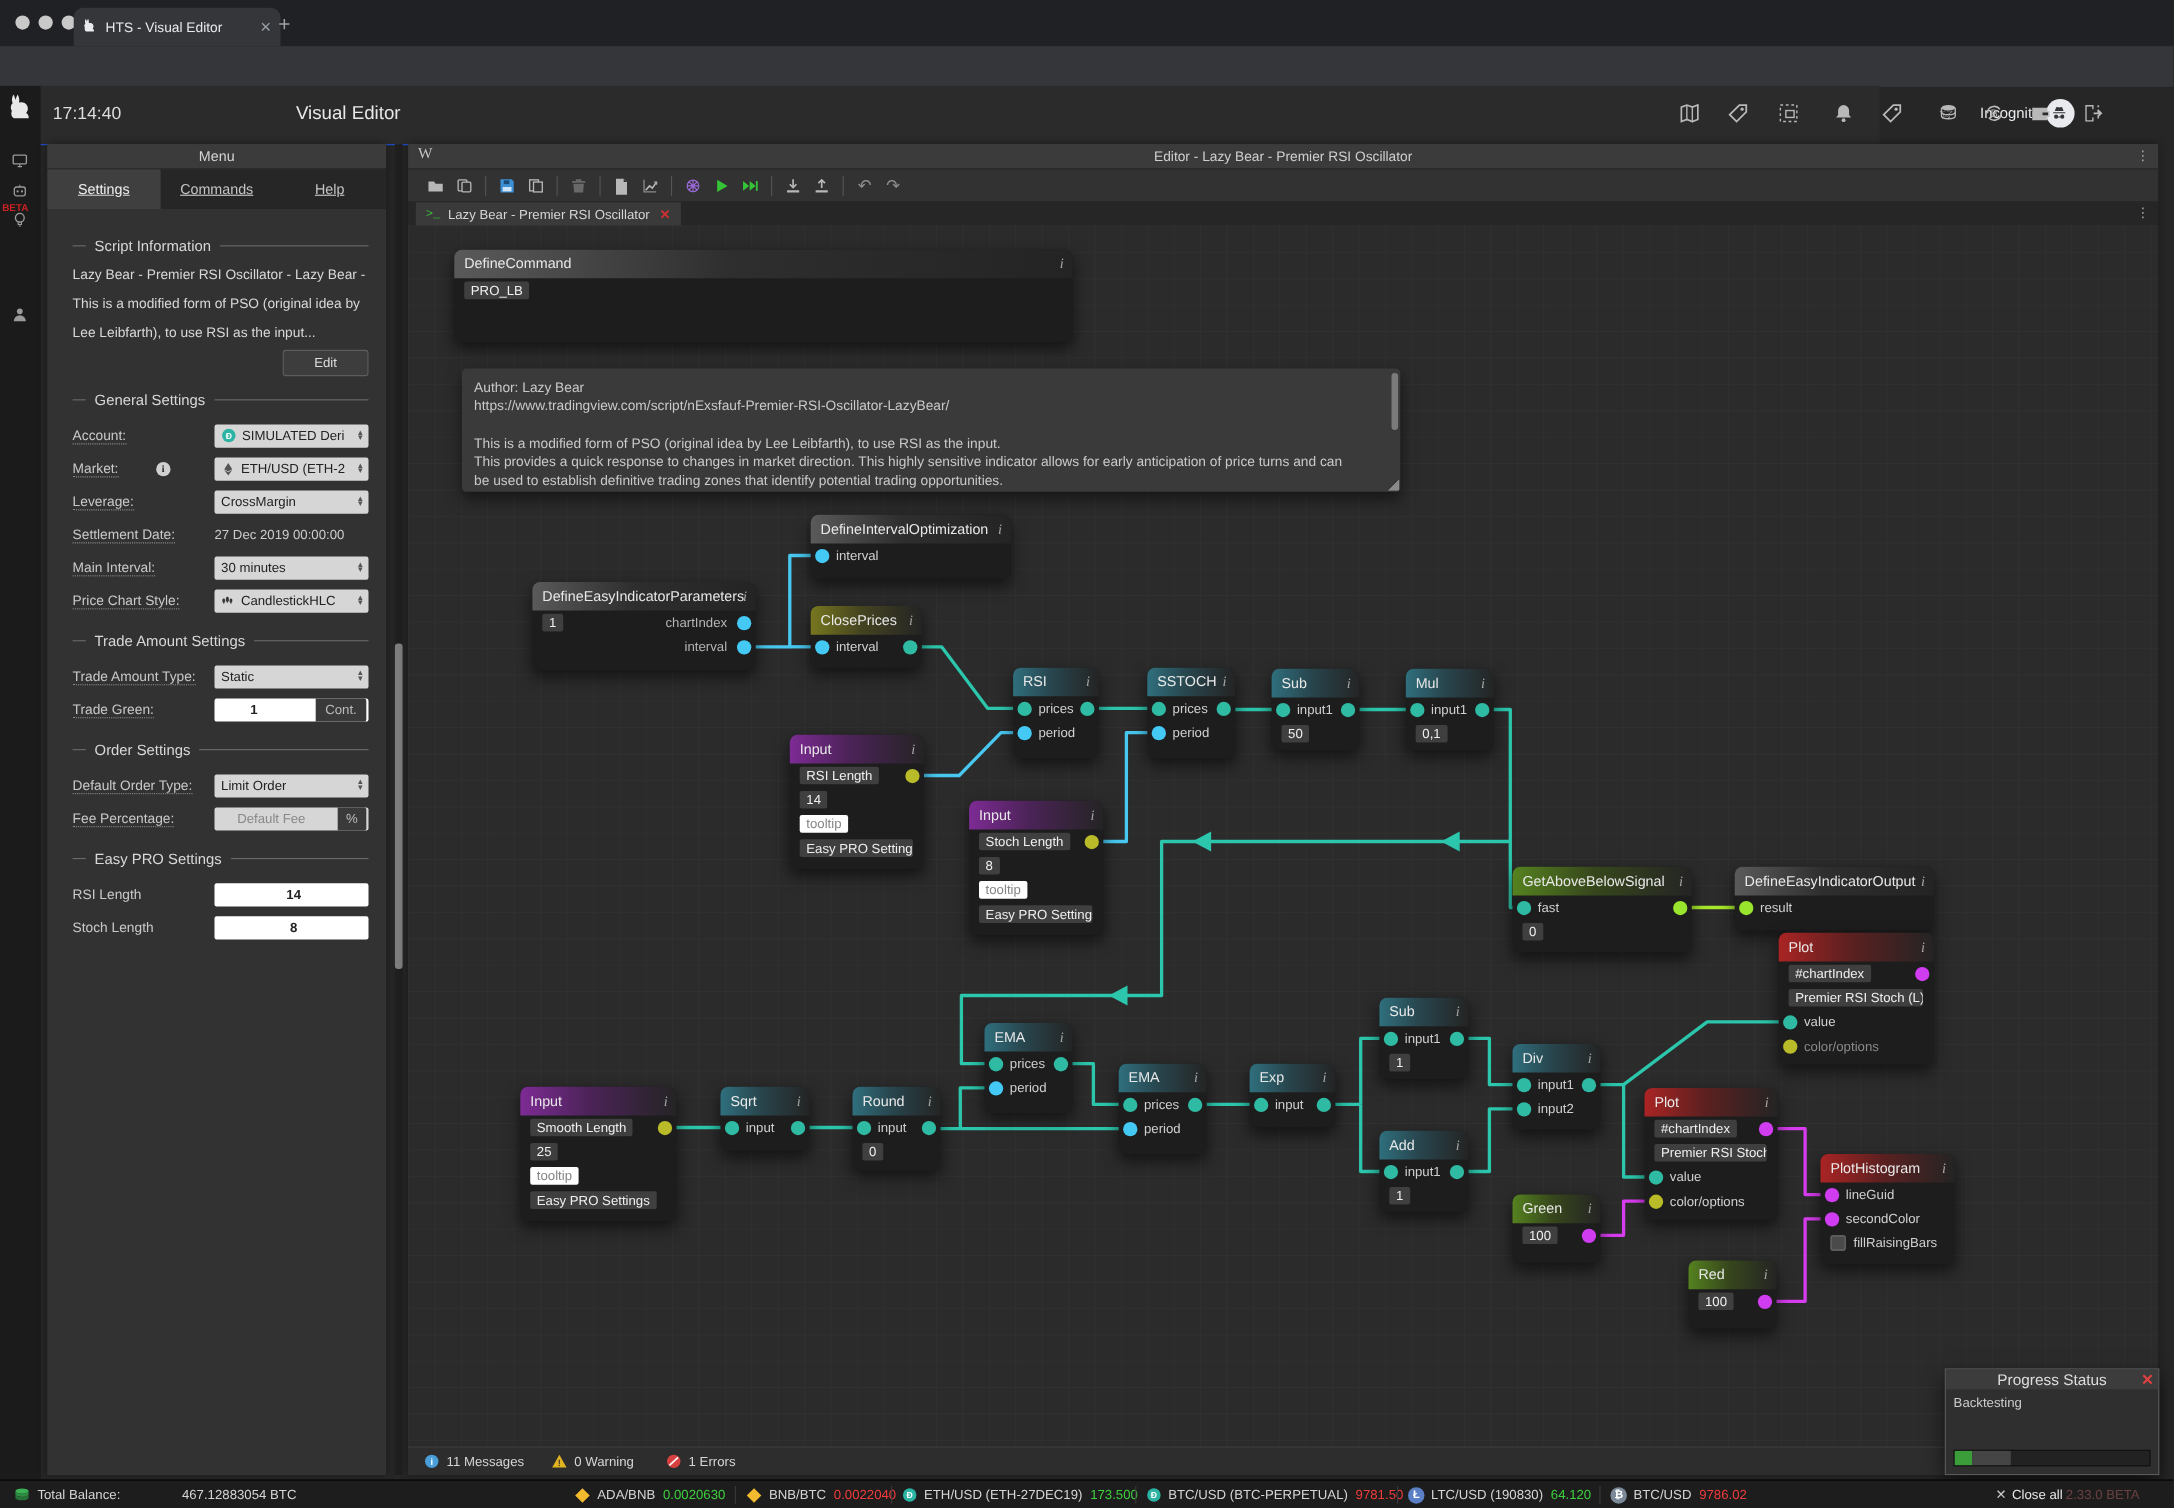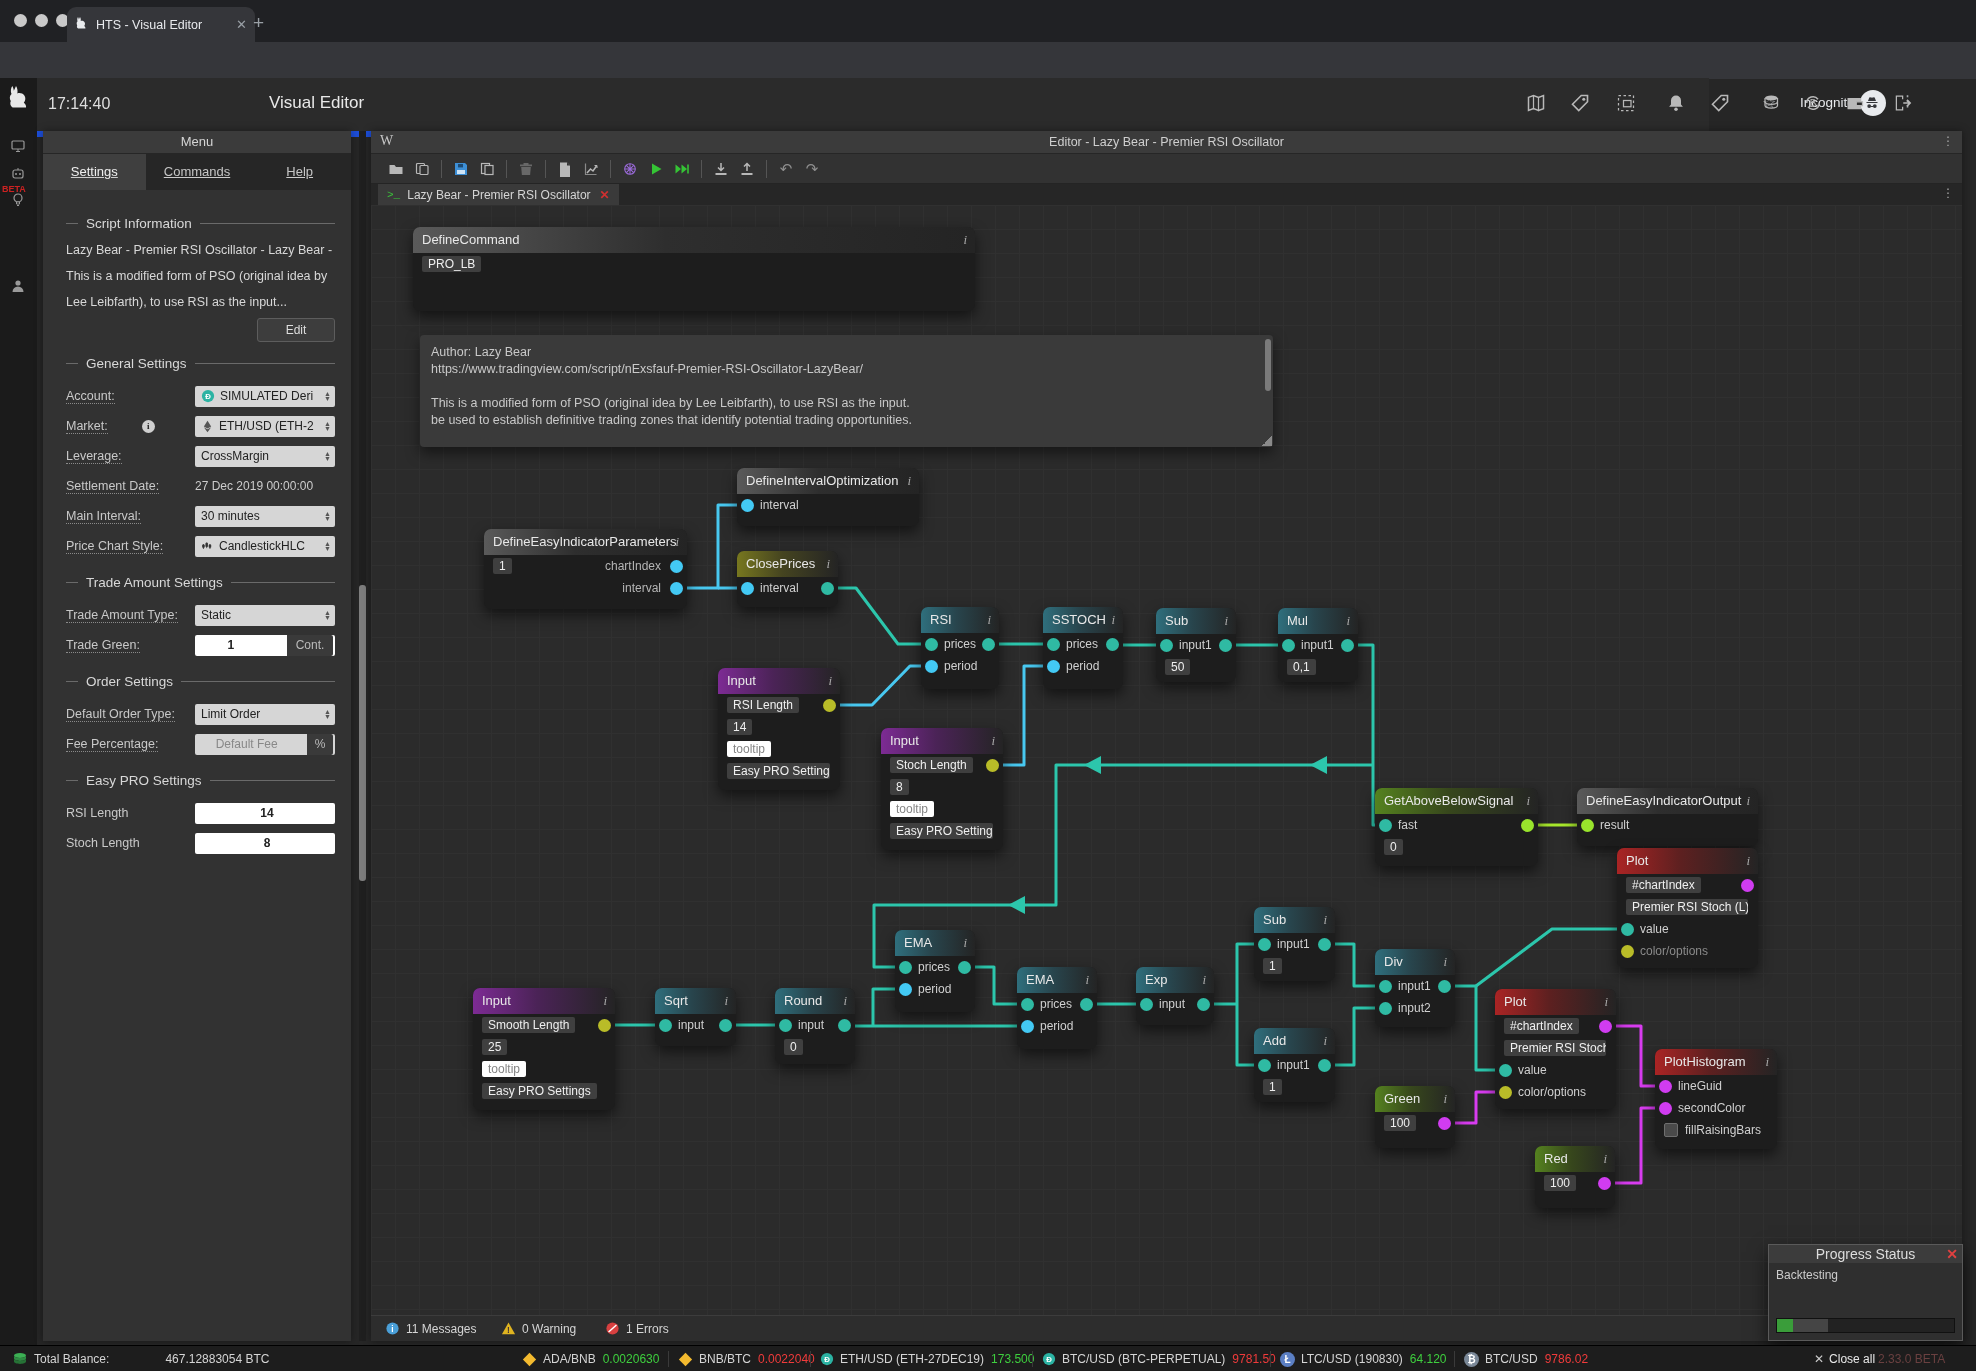--- a/index.html
+++ b/index.html
@@ -23,21 +23,21 @@
   #star{left:1762px;top:51px;color:#a5a9ad;font-size:16px;}
   #incog{left:1800px;top:53px;color:#e8eaed;font-size:13.5px;}
   #incogicon{left:1860px;top:48px;width:26px;height:26px;border-radius:50%;background:#e8eaed;
              display:flex;align-items:center;justify-content:center;}
   #menu3{left:1900px;top:50px;color:#a5a9ad;font-size:15px;letter-spacing:0;}
 
   
   #railbar{left:0;top:78px;width:37px;height:1267px;background:#1b1b1b;}
   #railbar .ric{left:8px;width:20px;text-align:center;color:#9a9a9a;}
   #beta{left:2px;top:106px;color:#c22;font-size:9px;font-weight:bold;}
-  #appheader{left:37px;top:78px;width:1672px;height:53px;background:#2b2b2b;border-bottom:6px solid #1d4ed8;}
+  #appheader{left:37px;top:78px;width:1672px;height:53px;background:#2b2b2b;border-bottom:1px solid #1d4ed8;}
   #apptime{left:11px;top:17px;font-size:16px;color:#ddd;}
   #apptitle{left:232px;top:15px;font-size:17px;color:#e8e8e8;}
   .hic{top:15px;width:22px;height:22px;color:#b5b5b5;}
 
   
   #sidebar{left:43px;top:131px;width:308px;height:1210px;background:#323232;box-shadow:0 0 8px rgba(0,0,0,.4);}
   #menuhdr{height:22px;background:#3b3b3b;text-align:center;line-height:22px;color:#d5d5d5;font-size:13px;border-bottom:1px solid #262626;}
   #sbtabs{height:36px;display:flex;background:#262626;text-decoration:underline;}
   .sbtab{flex:1;text-align:center;line-height:36px;color:#c5c5c5;font-size:13px;}
   .sbtab.active{background:#3f3f3f;color:#efefef;}
@@ -517,20 +517,21 @@
         <polyline points="1233,978 1270,978 1270,903 1291,903" fill="none" stroke="#d83cf0" stroke-width="3" stroke-linejoin="round"></polyline>
         <polygon points="939,560 956,551 956,569" fill="#2cc6ac"></polygon>
         <polygon points="713,560 730,551 730,569" fill="#2cc6ac"></polygon>
         <polygon points="637,700 654,691 654,709" fill="#2cc6ac"></polygon>
       </svg>
     <div id="comment" style="left: 49px; top: 130px; width: 826px; height: 95px;">
         <div>Author: Lazy Bear</div>
         <div>https://www.tradingview.com/script/nExsfauf-Premier-RSI-Oscillator-LazyBear/</div>
         <div>&nbsp;</div>
         <div>This is a modified form of PSO (original idea by Lee Leibfarth), to use RSI as the input.</div>
+        <div>This provides a quick response to changes in market direction. This highly sensitive indicator allows for early anticipation of price turns and can</div>
         <div>be used to establish definitive trading zones that identify potential trading opportunities.</div>
       <div class="cscroll"></div>
       <div class="resize"></div>
     </div>
   <div class="node" style="left:42px;top:22px;width:562px;height:84px">
        <div class="ntitle g-gray">DefineCommand
          <span class="ninfo">i</span></div>
         <div class="nrow">
           <span class="chip">PRO_LB</span>
         </div>

